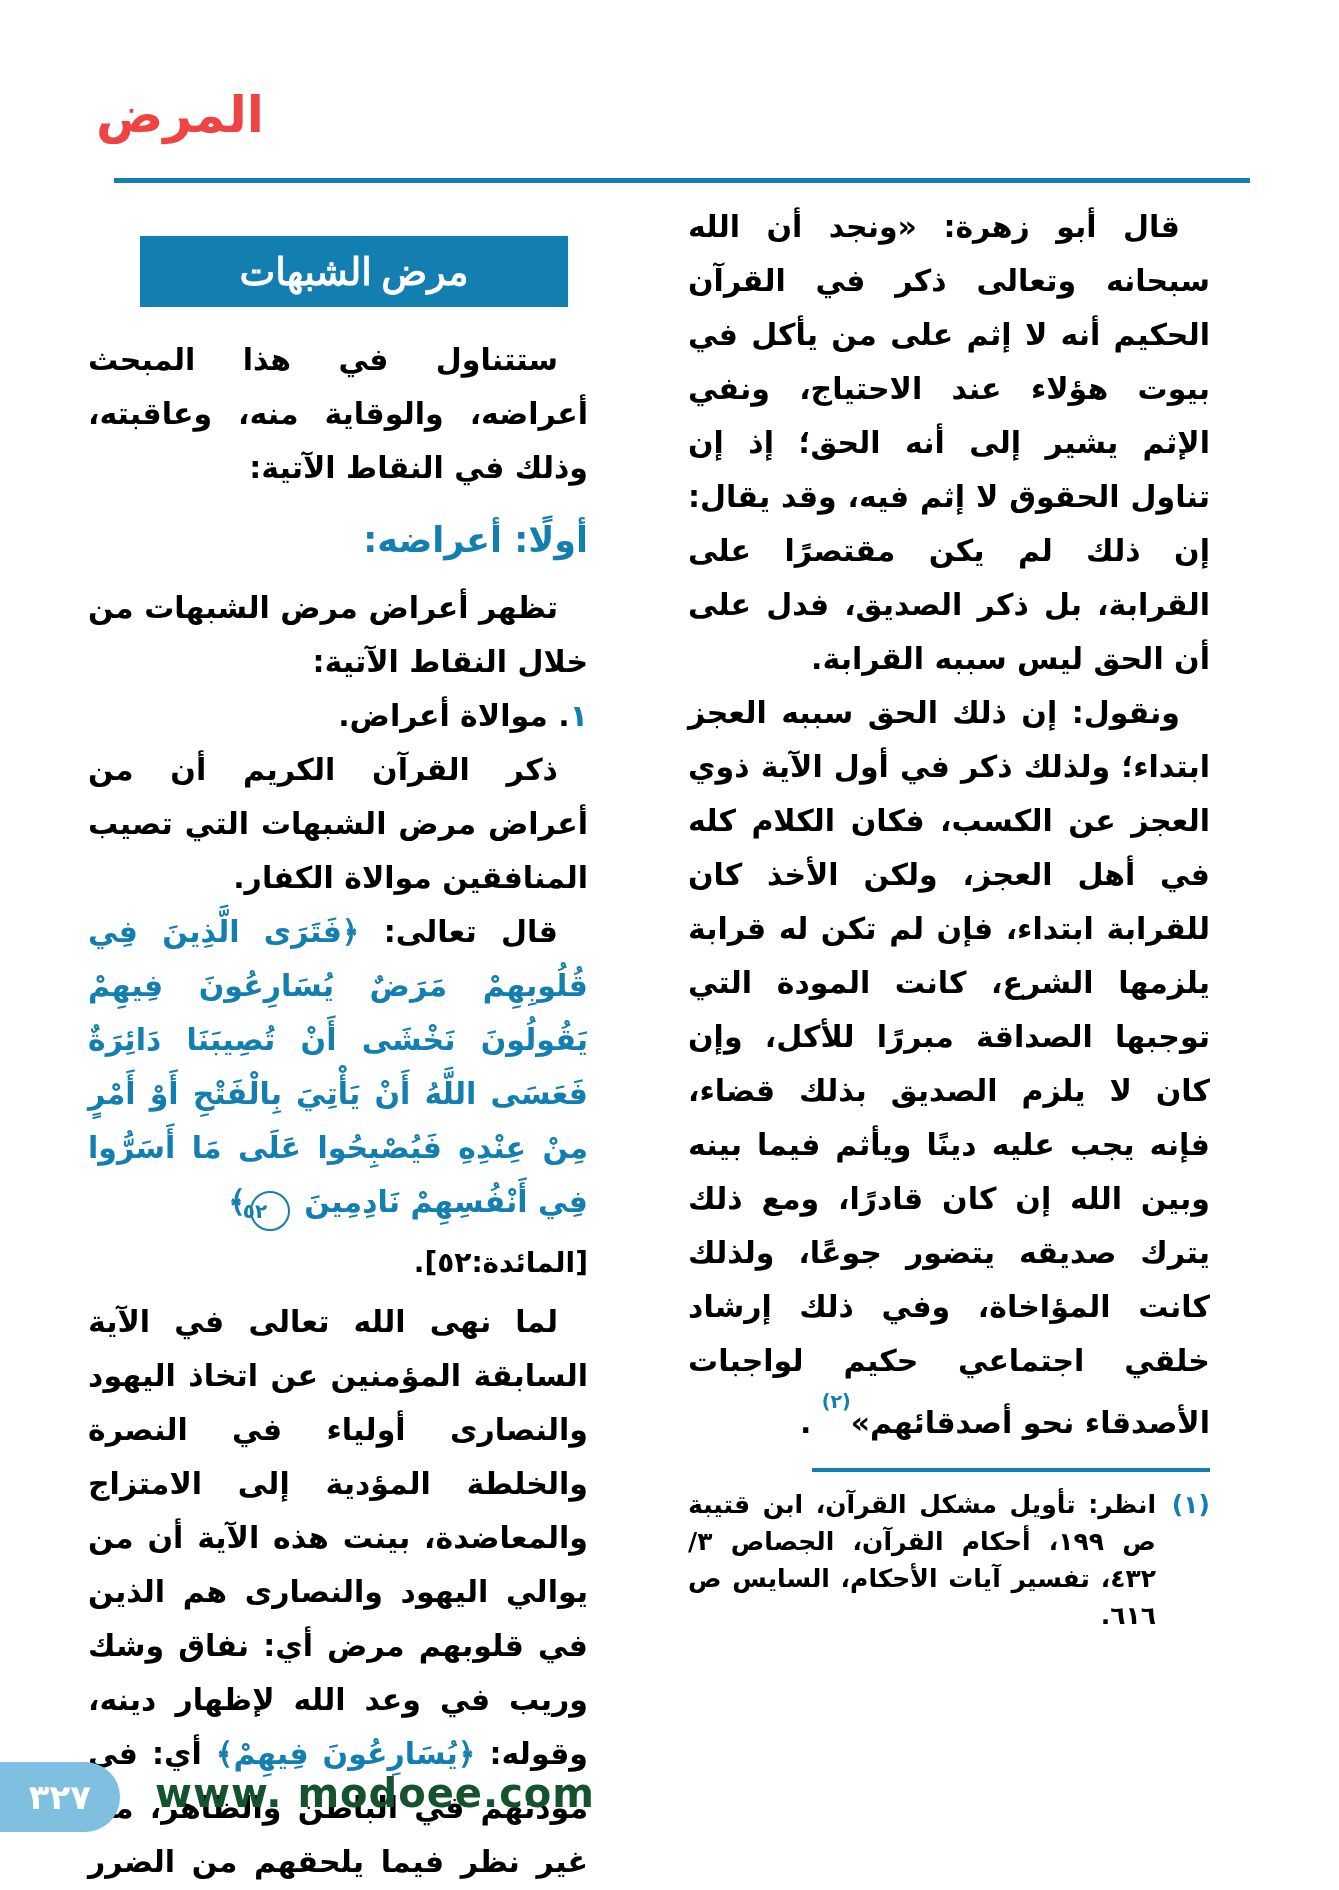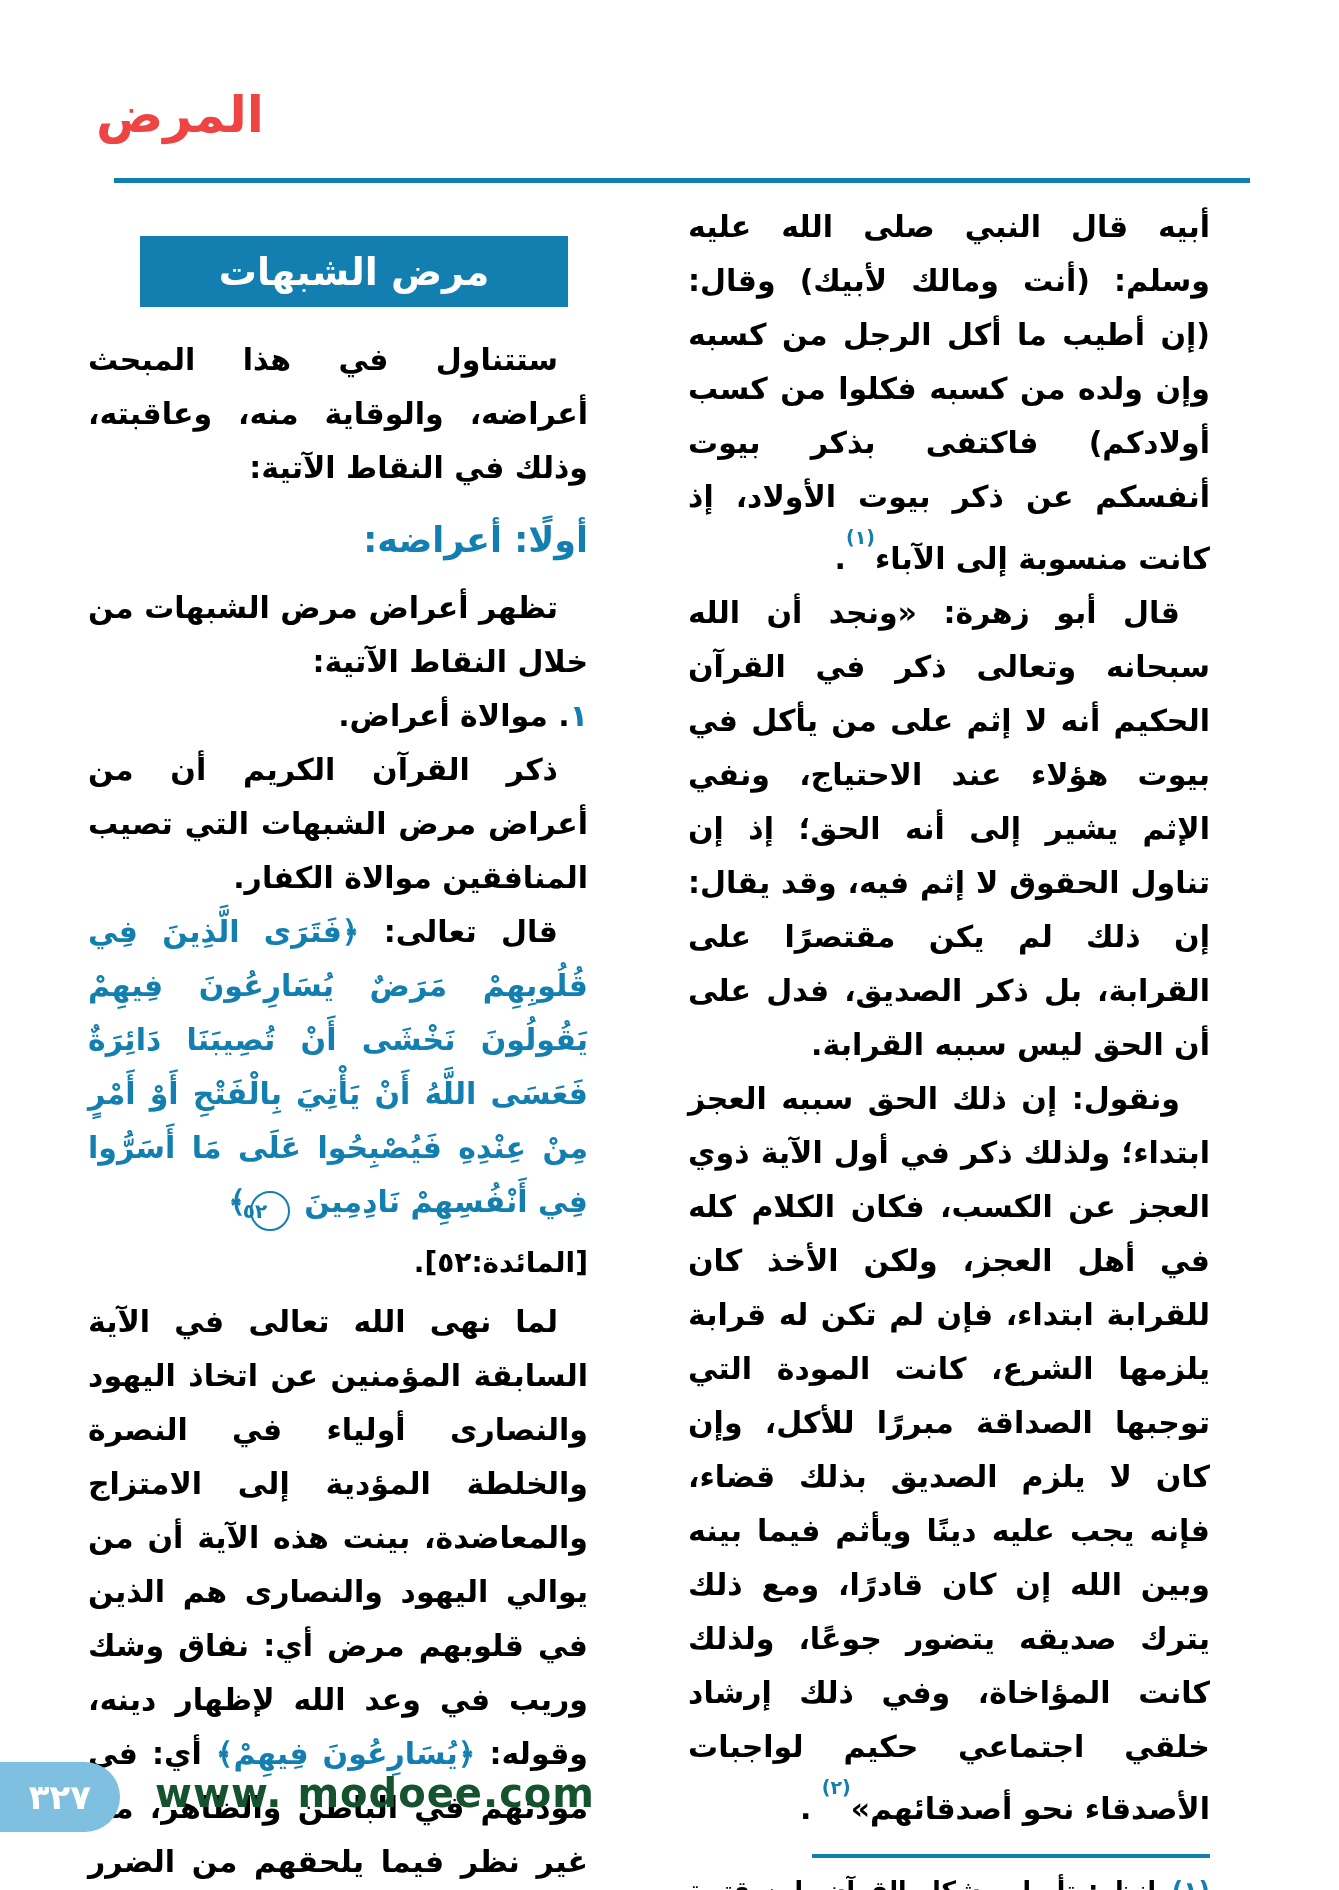--- a/index.html
+++ b/index.html
@@ -25,21 +25,21 @@
     margin:0; font-size:30px; line-height:54px; font-weight:bold;
     text-align:justify; text-align-last:right;
   }
   p.indent { text-indent:30px; }
   .fnmark { color:#137fb0; font-size:19px; position:relative; top:-14px; font-weight:bold; }
   
   .section-box {
     background:#137fb0; height:71px; margin:0 20px 26px 52px;
     display:flex; align-items:center; justify-content:center;
   }
-  .section-box span { color:#ffffff; font-size:38px; font-weight:bold; }
+  .section-box span { color:#ffffff; font-size:38px; font-weight:bold;font-family:Liberation Serif, serif; }
   .subheading {
     margin:14px 0 10px 0; color:#137fb0; font-size:35px; font-weight:bold;
     line-height:62px;
   }
   .num-teal { color:#137fb0; }
   .quran { color:#137fb0; }
   .aya-badge {
     display:inline-flex; align-items:center; justify-content:center;
     width:36px; height:36px; border:2px solid #137fb0; border-radius:50%;
     color:#137fb0; font-size:20px; font-weight:bold; vertical-align:-6px;
@@ -67,21 +67,20 @@
 </style>
 </head>
 <body>
 
 <div class="page">
 
   <div class="running-head">المرض</div>
   <div class="head-rule"></div>
 
   <div class="col col-right">
-    <p class="body"><span>أبيه قال النبي صلى الله عليه وسلم: (أنت ومالك لأبيك) وقال: (إن أطيب ما أكل الرجل من كسبه وإن ولده من كسبه فكلوا من كسب أولادكم) فاكتفى بذكر بيوت أنفسكم عن ذكر بيوت الأولاد، إذ كانت منسوبة إلى الآباء</span><sup class="fnmark">(١)</sup><span>.</span></p>
     <p class="body indent">قال أبو زهرة: «ونجد أن الله سبحانه وتعالى ذكر في القرآن الحكيم أنه لا إثم على من يأكل في بيوت هؤلاء عند الاحتياج، ونفي الإثم يشير إلى أنه الحق؛ إذ إن تناول الحقوق لا إثم فيه، وقد يقال: إن ذلك لم يكن مقتصرًا على القرابة، بل ذكر الصديق، فدل على أن الحق ليس سببه القرابة.</p>
     <p class="body indent"><span>ونقول: إن ذلك الحق سببه العجز ابتداء؛ ولذلك ذكر في أول الآية ذوي العجز عن الكسب، فكان الكلام كله في أهل العجز، ولكن الأخذ كان للقرابة ابتداء، فإن لم تكن له قرابة يلزمها الشرع، كانت المودة التي توجبها الصداقة مبررًا للأكل، وإن كان لا يلزم الصديق بذلك قضاء، فإنه يجب عليه دينًا ويأثم فيما بينه وبين الله إن كان قادرًا، ومع ذلك يترك صديقه يتضور جوعًا، ولذلك كانت المؤاخاة، وفي ذلك إرشاد خلقي اجتماعي حكيم لواجبات الأصدقاء نحو أصدقائهم»</span><sup class="fnmark">(٢)</sup><span> .</span></p>
 
     <div class="fn-rule"></div>
 
     <div class="footnote">
       <span class="fn-no">(١)</span>
       <span class="fn-text">انظر: تأويل مشكل القرآن، ابن قتيبة ص ١٩٩، أحكام القرآن، الجصاص ٣/ ٤٣٢، تفسير آيات الأحكام، السايس ص ٦١٦.</span>
     </div>
 

